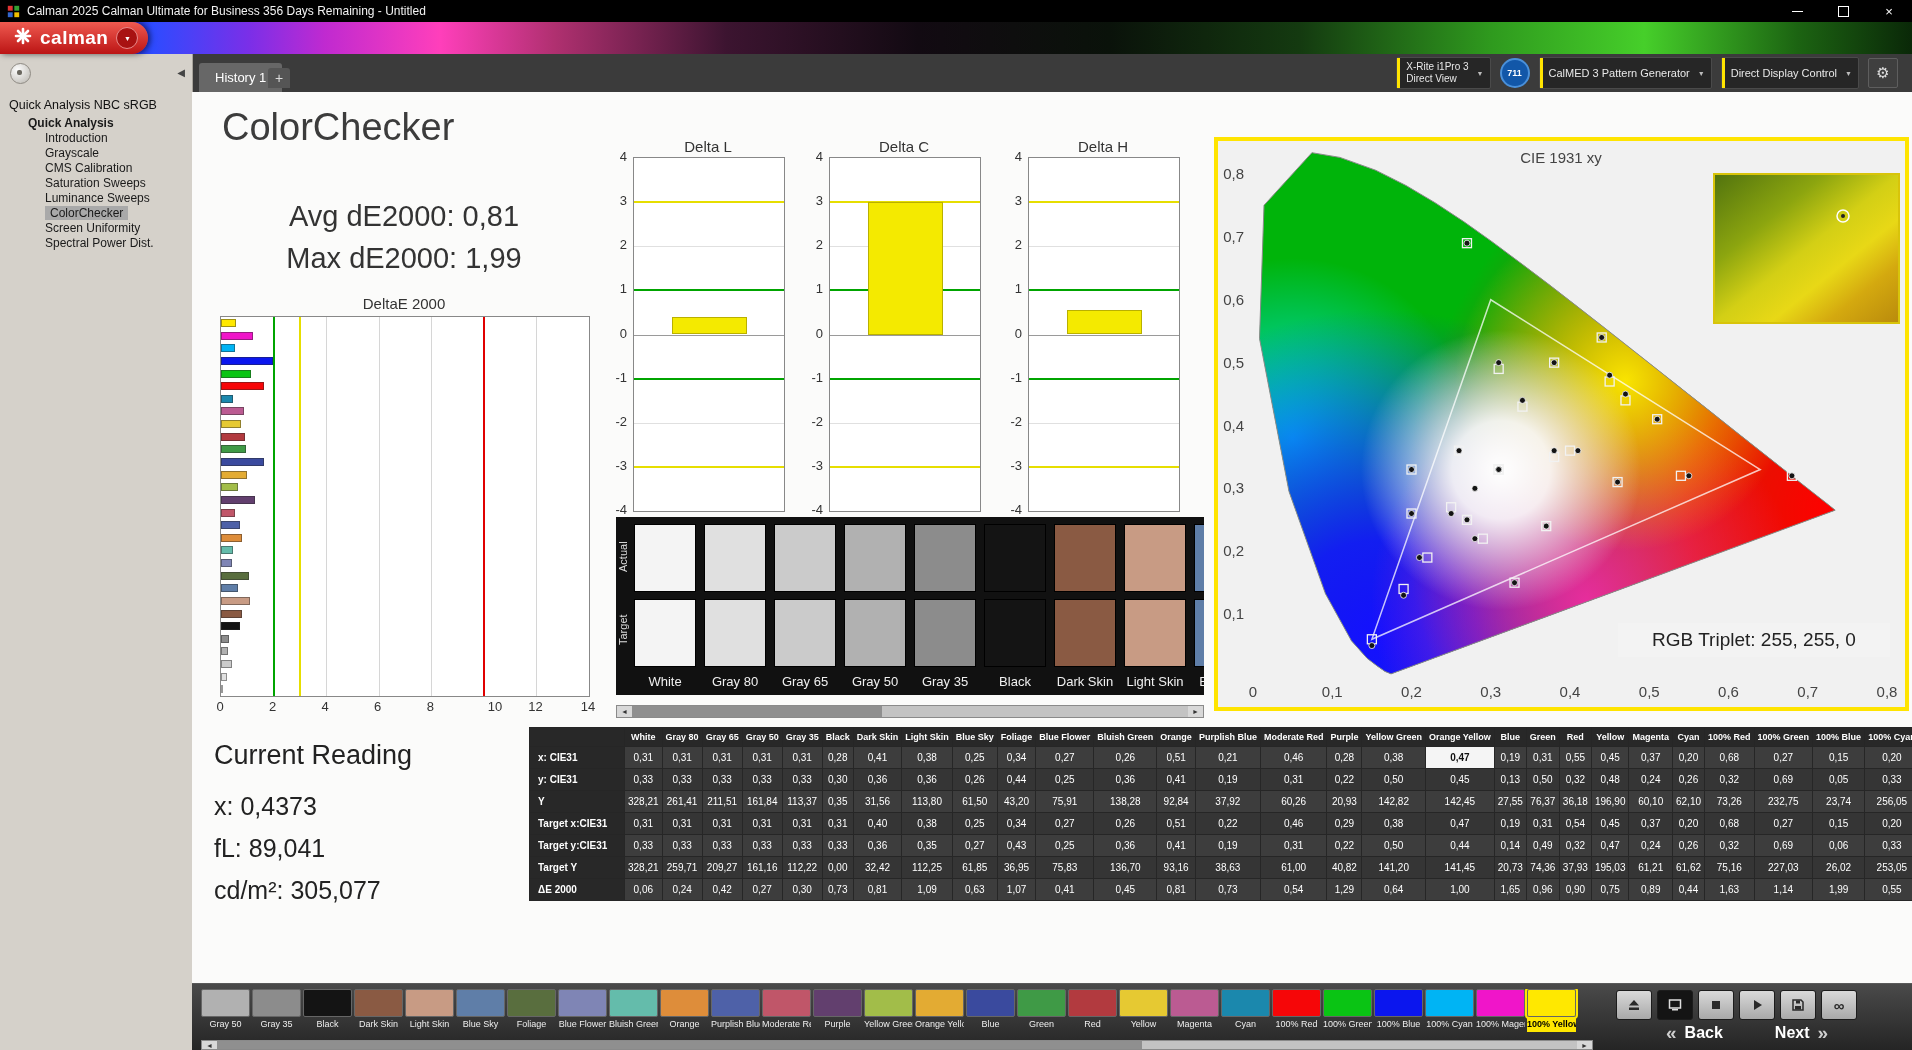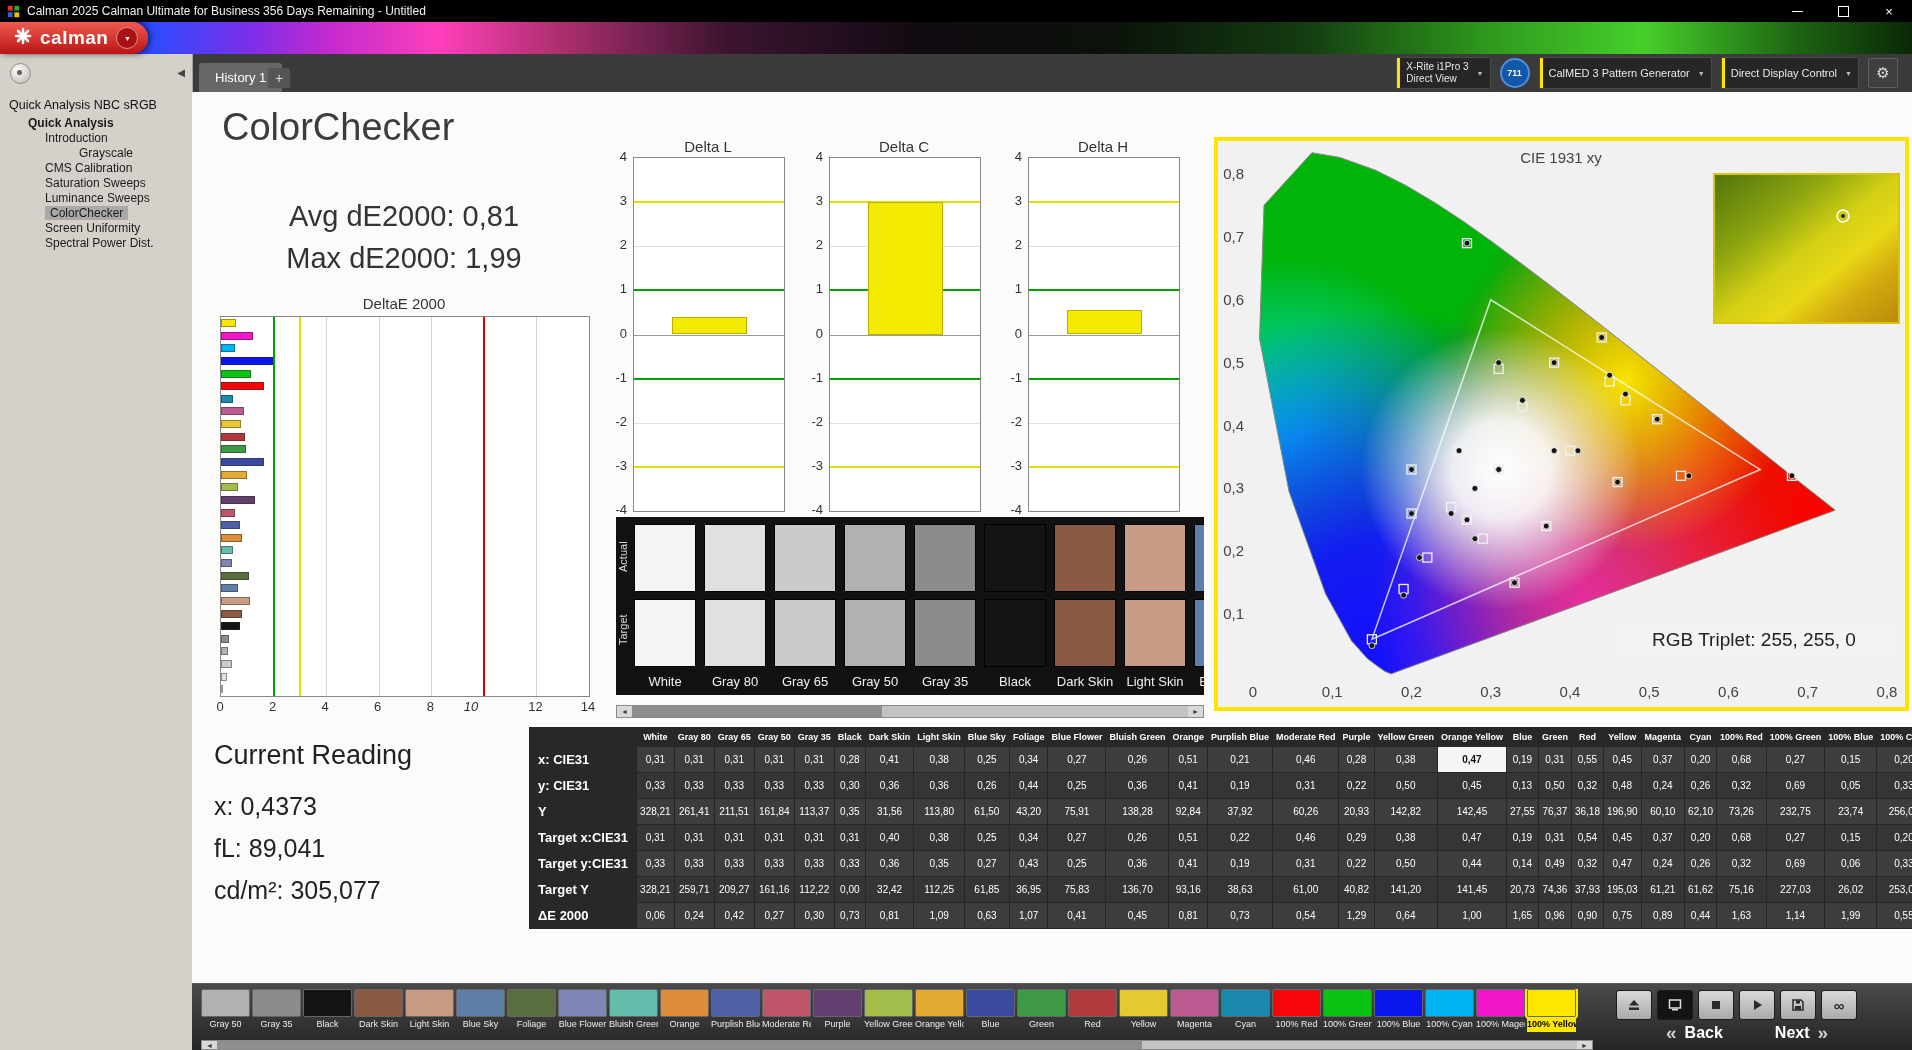--- a/index.html
+++ b/index.html
@@ -82,21 +82,21 @@
   .current .crtitle{font-size:27px;margin-bottom:14px;}
   .current .crline{font-size:25px;line-height:42px;}
   
   .tablewrap{position:absolute;left:337px;top:635px;width:1383px;height:215px;overflow:hidden;}
   table.dt{border-collapse:collapse;white-space:nowrap;}
   table.dt th,table.dt td{border:1px solid #262626;color:#fff;text-align:center;}
   table.dt thead th{background:#282828;font-size:9px;font-weight:bold;padding:4px 3px;}
   table.dt td{font-size:10px;padding:5px 3px;}
   table.dt tbody tr:nth-child(odd) td{background:#3d3d3d;}
   table.dt tbody tr:nth-child(even) td{background:#353535;}
-  table.dt tbody th{background:#282828;font-size:13px;font-weight:bold;text-align:left;padding:5px 8px;min-width:78px;}
+  table.dt tbody th{background:#282828;font-size:10px;font-weight:bold;text-align:left;padding:5px 8px;min-width:78px;}
   table.dt td.hl{background:#f5f5f5 !important;color:#111;font-weight:bold;}
   
   .bottombar{position:absolute;left:192px;top:983px;width:1720px;height:67px;
      background:linear-gradient(180deg,#4a4a4a,#242424);border-top:1px solid #5a5a5a;}
   #patch-strip{position:absolute;left:9px;top:5px;display:flex;width:1390px;overflow:hidden;}
   .patch-btn{width:49px;margin-right:2px;flex:none;}
   .patch-btn .chip{height:26px;border:1px solid #666;border-radius:2px;}
   .patch-btn .plabel{height:15px;line-height:15px;font-size:9px;color:#eee;text-align:center;white-space:nowrap;overflow:hidden;}
   .patch-btn.selected .chip{outline:2px solid #ffe800;}
   .patch-btn.selected .plabel{background:#ffe800;color:#000;font-weight:bold;}
@@ -186,21 +186,21 @@
     </div>
   </div>
 
   <div class="sidebar">
     <div class="menu-orb"></div>
     <div class="collapse-btn">◀</div>
     <div class="sb-header">Quick Analysis NBC sRGB</div>
     <div class="tree" id="tree">
         <div class="tree-item bold" style="padding-left: 28px;"><span>Quick Analysis</span></div>
         <div class="tree-item" style="padding-left: 45px;"><span>Introduction</span></div>
-        <div class="tree-item" style="padding-left: 45px; margin-left: 34px;"><span>Grayscale</span></div>
+        <div class="tree-item" style="padding-left: 45px;"><span>Grayscale</span></div>
         <div class="tree-item" style="padding-left: 45px;"><span>CMS Calibration</span></div>
         <div class="tree-item" style="padding-left: 45px;"><span>Saturation Sweeps</span></div>
         <div class="tree-item" style="padding-left: 45px;"><span>Luminance Sweeps</span></div>
         <div class="tree-item selected" style="padding-left: 45px;"><span>ColorChecker</span></div>
         <div class="tree-item" style="padding-left: 45px;"><span>Screen Uniformity</span></div>
         <div class="tree-item" style="padding-left: 45px;"><span>Spectral Power Dist.</span></div>
       </div>
   </div>
 
   <div class="main">
@@ -250,21 +250,21 @@
           <div class="vline" style="left: 51.5714px; width: 2px; background: rgb(0, 164, 0);"></div>
           <div class="vline" style="left: 77.8571px; width: 2px; background: rgb(230, 222, 0);"></div>
           <div class="vline" style="left: 261.857px; width: 2px; background: rgb(224, 0, 0);"></div>
         </div>
       <div class="deticks" id="deticks">
           <div class="detick" style="left: -11px;">0</div>
           <div class="detick" style="left: 41.5714px;">2</div>
           <div class="detick" style="left: 94.1429px;">4</div>
           <div class="detick" style="left: 146.714px;">6</div>
           <div class="detick" style="left: 199.286px;">8</div>
-          <div class="detick" style="left: 240px; font-style: italic;">10</div>
+          <div class="detick" style="left: 264px;">10</div>
           <div class="detick" style="left: 304.429px;">12</div>
           <div class="detick" style="left: 357px;">14</div>
         </div>
     </div>
 
     <div class="dchart" style="left:441px">
       <div class="chtitle">Delta L</div>
       <div class="dplot" id="dplot-L">
           <div class="hline" style="top: 308.875px;"></div>
           <div class="hline" style="top: 264.75px;"></div>

